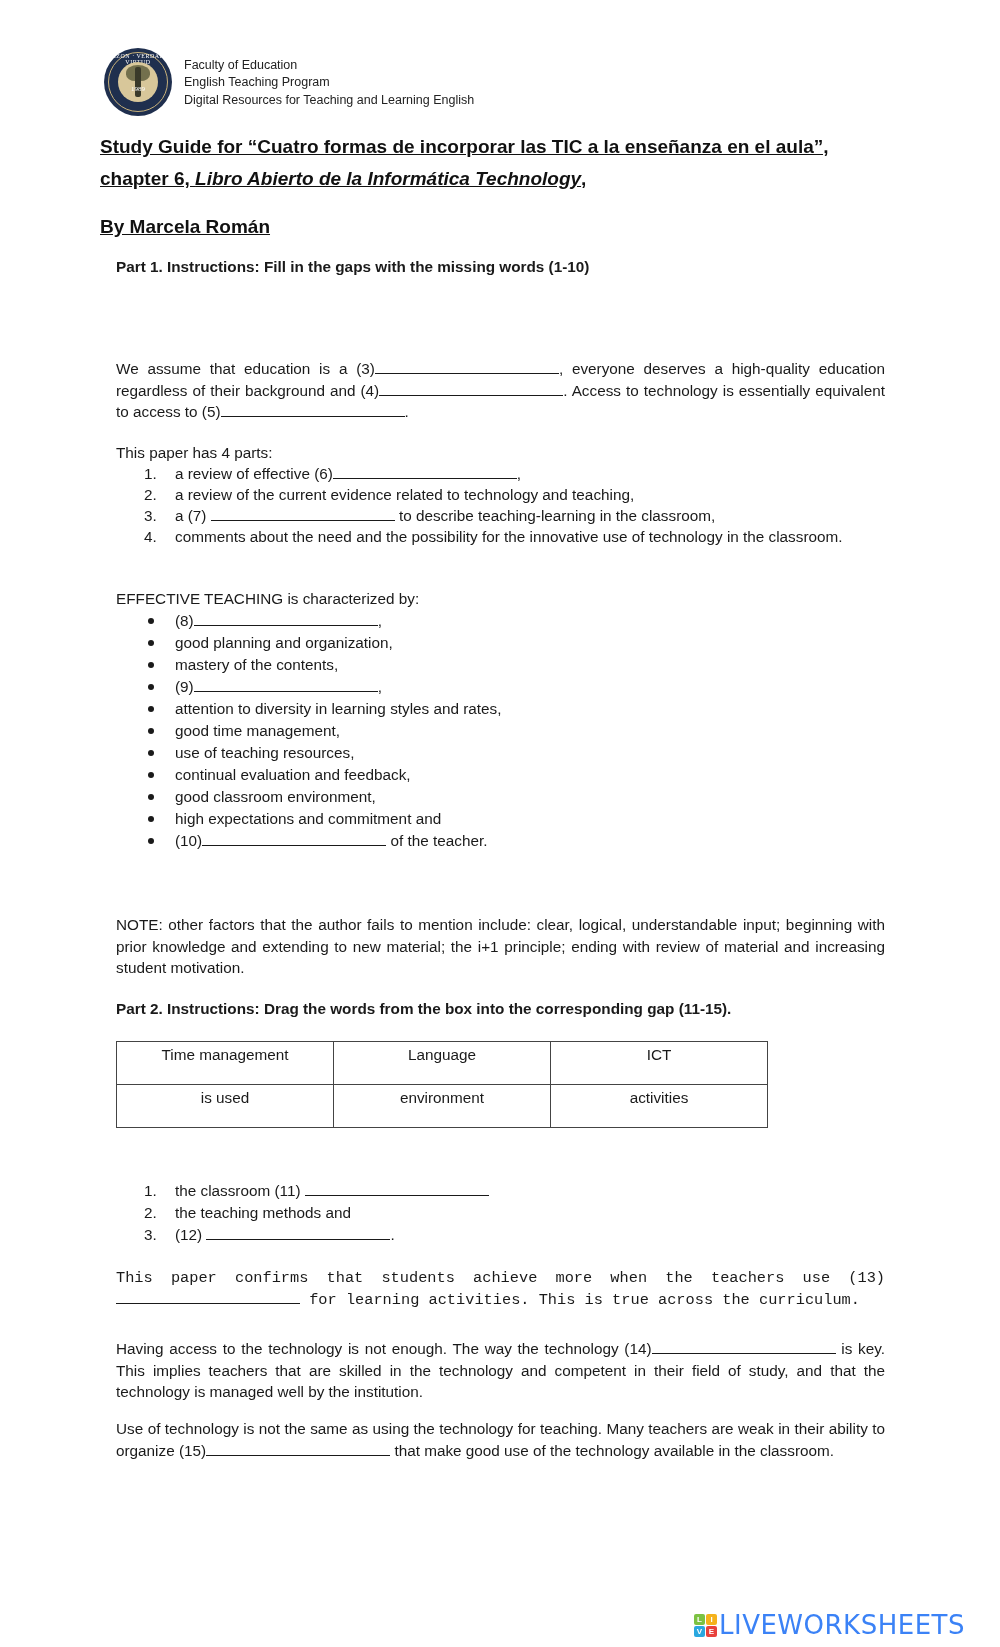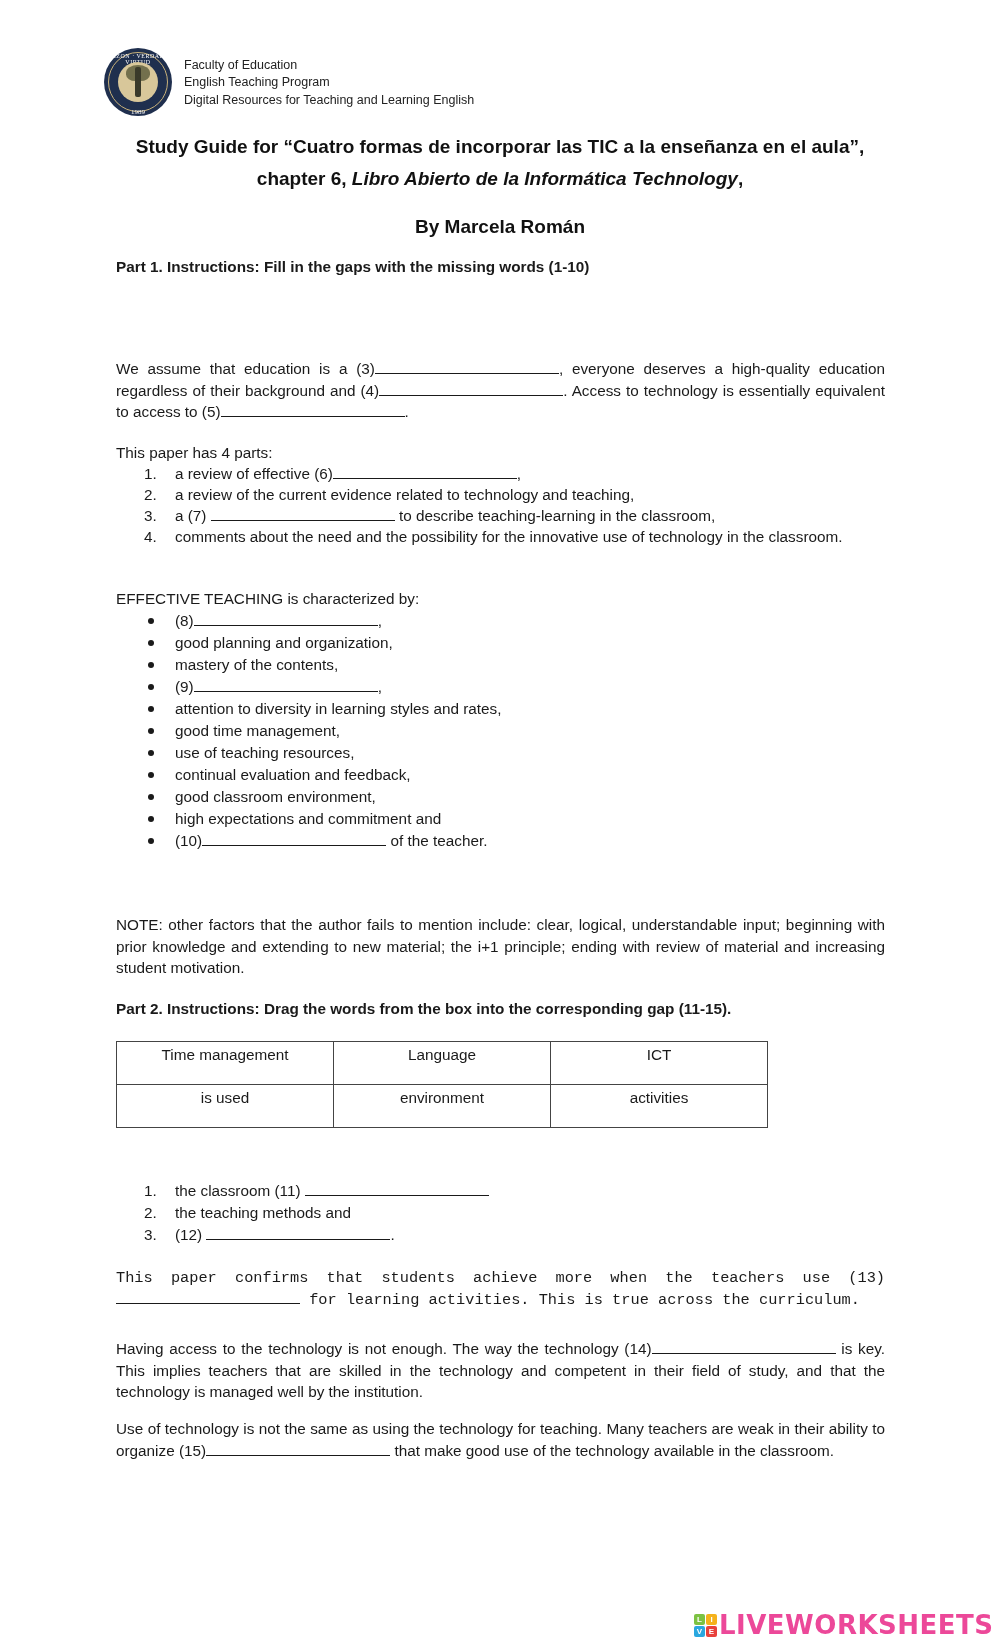--- a/index.html
+++ b/index.html
@@ -6,46 +6,46 @@
   html, body { width: 1000px; height: 1647px; background: #ffffff; }
   body { font-family: "Liberation Sans", "DejaVu Sans", sans-serif; color: #1a1a1a; position: relative; overflow: hidden; }
   .page { position: absolute; left: 0; top: 0; width: 1000px; height: 1647px; }
 
   .header { position: absolute; left: 104px; top: 46px; height: 72px; display: flex; align-items: center; }
   .seal { width: 68px; height: 68px; border-radius: 50%; background: #1f2f4e; position: relative; flex-shrink: 0; }
   .seal .ring { position: absolute; left: 4px; top: 4px; width: 60px; height: 60px; border-radius: 50%; border: 1px solid #c9b27a; }
   .seal .inner { position: absolute; left: 14px; top: 14px; width: 40px; height: 40px; border-radius: 50%; background: #d8c79a; }
   .seal .tree { position: absolute; left: 31px; top: 19px; width: 6px; height: 30px; background: #3a3a2a; border-radius: 2px; }
   .seal .canopy { position: absolute; left: 22px; top: 17px; width: 24px; height: 16px; border-radius: 50% 50% 40% 40%; background: #5a5a3a; opacity: .8; }
-  .seal .yr { position: absolute; left: 0; width: 68px; top: 60px; text-align: center; font-size: 7px; color: #fff; font-family: "Liberation Serif", serif; }
+  .seal .yr { position: absolute; left: 0; width: 68px; top: 37px; text-align: center; font-size: 7px; color: #fff; font-family: "Liberation Serif", serif; }
   .seal .motto { position: absolute; left: 0; width: 68px; top: 5px; text-align: center; font-size: 6px; color: #fff; font-family: "Liberation Serif", serif; letter-spacing: .5px; }
   .header-text { margin-left: 12px; font-size: 12.5px; line-height: 17.5px; color: #222; padding-top: 2px; }
 
-  .title { position: absolute; left: 100px; width: 800px; text-align: center; font-weight: bold; font-size: 19px; color: #111; }
+  .title { position: absolute; left: 100px; width: 800px; font-weight: bold; font-size: 19px; color: #111; text-decoration: underline; }
   .title1 { top: 136px; }
   .title2 { top: 168px; }
   .title3 { top: 216px; }
 
   .txt { position: absolute; left: 116px; width: 769px; font-size: 15.3px; line-height: 21.5px; color: #1a1a1a; text-align: justify; }
   .bold { font-weight: bold; }
   .blank { display: inline-block; border-bottom: 1px solid #1a1a1a; height: 14px; vertical-align: baseline; }
   .b180 { width: 184px; }
 
   .list-row { position: absolute; font-size: 15.3px; line-height: 21.5px; color: #1a1a1a; }
   .num { position: absolute; left: 144px; width: 22px; }
   .item { position: absolute; left: 175px; width: 710px; text-align: justify; }
   .bullet { position: absolute; left: 148px; width: 6px; height: 6px; border-radius: 50%; background: #1a1a1a; }
 
   table.words { position: absolute; left: 116px; top: 1041px; width: 652px; border-collapse: collapse; font-size: 15.3px; color: #1a1a1a; }
   table.words td { border: 1px solid #444; width: 33.33%; height: 43px; text-align: center; vertical-align: top; padding-top: 4px; }
 
   .logo { position: absolute; left: 694px; top: 1610px; display: flex; align-items: center; }
   .logo .grid { display: grid; grid-template-columns: 11px 11px; grid-template-rows: 11px 11px; gap: 1px; margin-right: 2px; }
   .logo .grid span { font-size: 8px; font-weight: bold; color: #fff; text-align: center; line-height: 11px; border-radius: 2px; }
-  .logo .word { font-size: 26px; font-weight: bold; color: #ec4899; letter-spacing: 0.5px; font-family: "DejaVu Sans", sans-serif; }
+  .logo .word { font-size: 26px; font-weight: normal; color: #3b82f6; letter-spacing: 0.5px; font-family: "DejaVu Sans", sans-serif; }
 </style>
 </head>
 <body>
 
 <div class="page">
 
   <div class="header">
     <div class="seal">
       <div class="ring"></div>
       <div class="motto">RAZON · VERDAD · VIRTUD</div>

